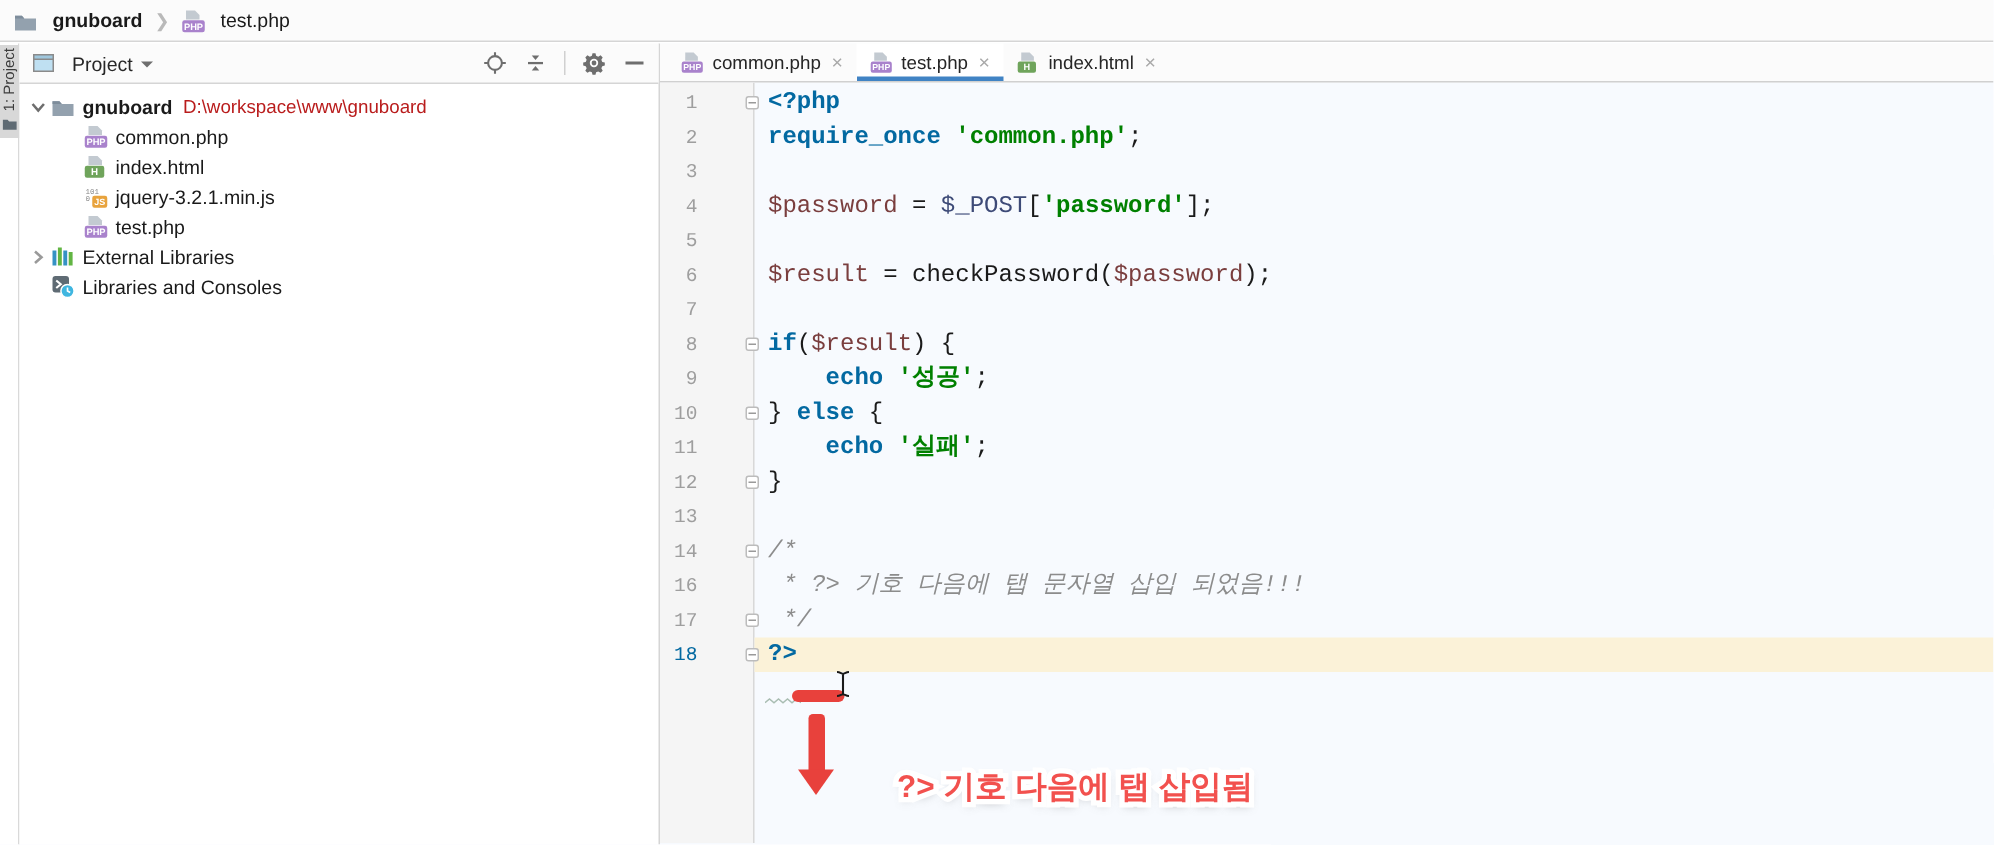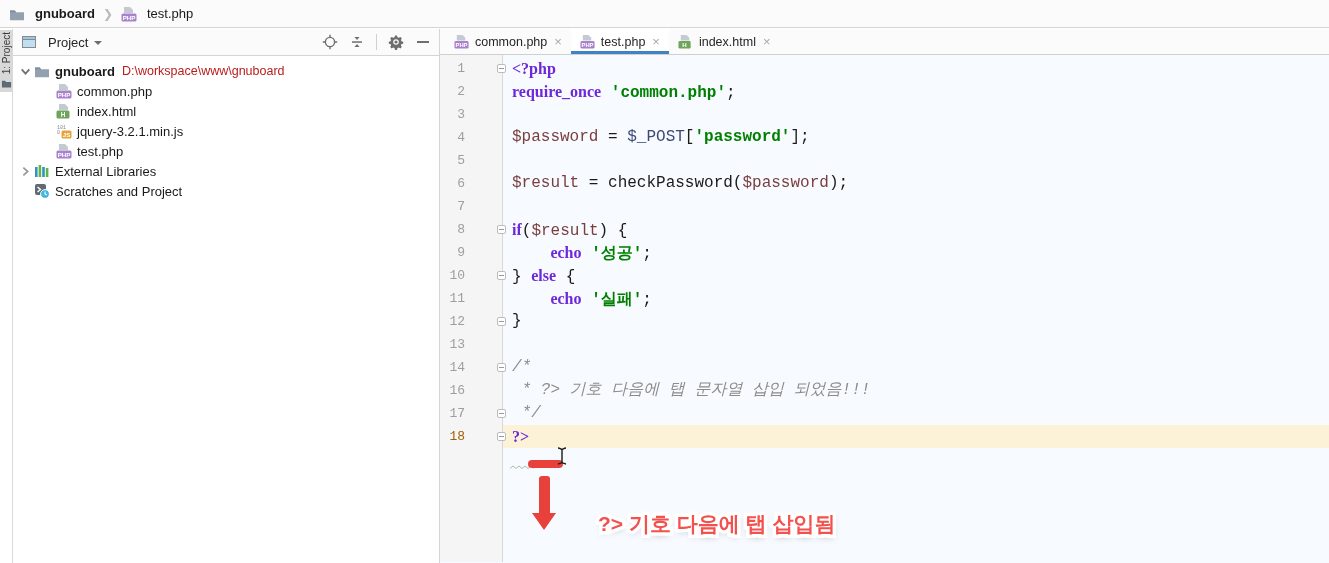--- a/index.html
+++ b/index.html
@@ -57,29 +57,29 @@
   .tab .ticon { width:15px; height:15px; margin-right:0; }
   .tab-close { color:#a9a9a9; font-size:13px; line-height:1; margin-left:1px; }
 
   .editor-body { position:relative; width:100%; height:507px; overflow:hidden; }
   .gutter-bg { position:absolute; left:0; top:0; bottom:0; width:63px; background:#f5f5f5;
     border-right:1px solid #d8d8d8; }
   #code { position:absolute; left:0; top:2px; right:0; }
   .crow { display:flex; height:23px; }
   .lnum { flex:none; width:63px; text-align:right; padding-right:38px;
     font-family:"Liberation Mono", monospace; font-size:13px; line-height:23px; color:#9e9e9e; }
-  .crow.current .lnum { color:#a16207; }
+  .crow.current .lnum { color:#0369a1; }
   .ctext { flex:1; position:relative; padding-left:9px; white-space:pre;
     font-family:"Liberation Mono", monospace; font-size:16px; line-height:23px; color:#1a1a1a; }
   .crow.current .ctext { background:#fbf2d8; }
   .fold { position:absolute; left:-6px; top:7px; width:9px; height:9px; background:#fff;
     border:1px solid #bcbcbc; border-radius:2px; }
   .fold::after { content:""; position:absolute; left:1px; right:1px; top:3px; border-top:1px solid #9a9a9a; }
 
-  .tk-kw { color:#6d28d9; font-weight:bold;font-family:Liberation Serif, serif; }
+  .tk-kw { color:#0369a1; font-weight:bold; }
   .tk-str { color:#008000; font-weight:bold; }
   .tk-var { color:#7a3e3e; }
   .tk-sg { color:#3d4a77; }
   .tk-pl { color:#1a1a1a; }
   .tk-cm { color:#8c8c8c; font-style:italic; }
 
   
   .deco { position:absolute; inset:0; pointer-events:none; }
   .wavy { position:absolute; left:70px; top:410px; }
   .red-bar { position:absolute; left:88px; top:405px; width:35px; height:8px; border-radius:4px; background:#e8413c; }
@@ -242,21 +242,21 @@
         <div class="tree-row lvl1">
           <span class="chev-spacer"></span>
           <span class="ticon">
             <svg viewBox="0 0 16 16" width="100%" height="100%">
               <rect x="1" y="1" width="11" height="11" rx="2" fill="#5f6b74"></rect>
               <path d="M3.5,4 L6.5,6.5 L3.5,9" fill="none" stroke="#fff" stroke-width="1.4"></path>
               <circle cx="11" cy="11" r="4.4" fill="#40b6e0" stroke="#fff" stroke-width="1"></circle>
               <path d="M11,8.6 V11 L12.8,12" fill="none" stroke="#fff" stroke-width="1.1"></path>
             </svg>
           </span>
-          <span>Scratches and Project</span>
+          <span>Libraries and Consoles</span>
         </div>
       </div>
   </div>
 
   <div class="editor-area">
     <div class="tab-bar" id="tabs">
         <div class="tab">
           <span class="ticon">
             <svg viewBox="0 0 16 16" width="100%" height="100%">
               <path d="M3,1 h6 l3,3 v3 H3 z" fill="#c3cad1"></path>

